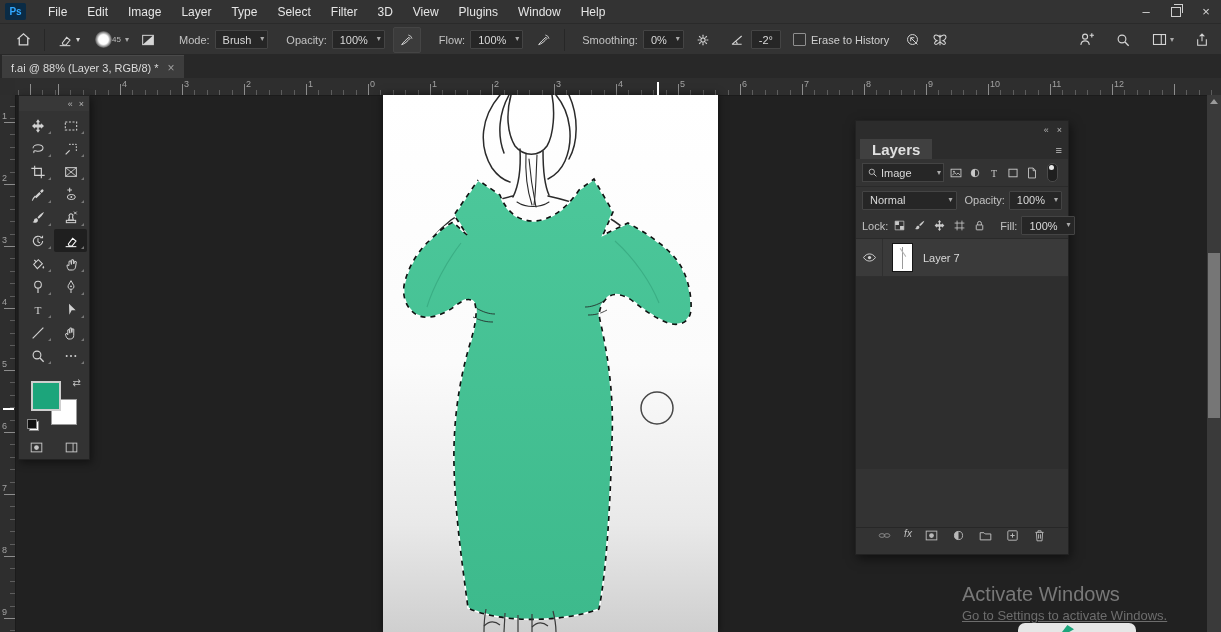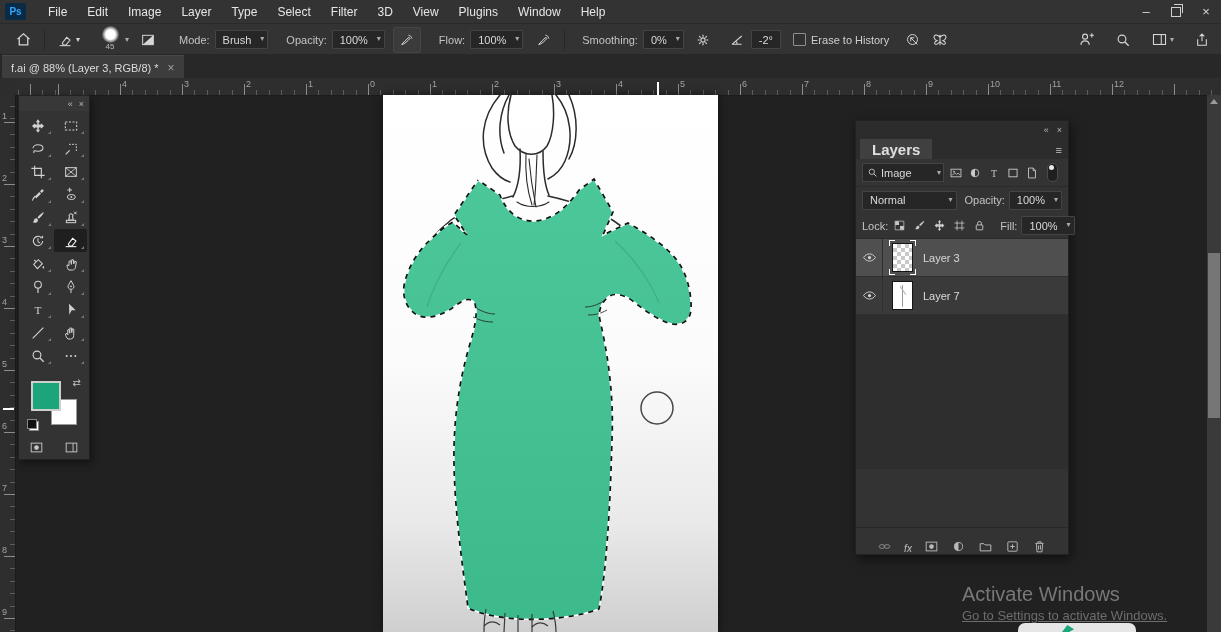--- a/index.html
+++ b/index.html
@@ -17,21 +17,21 @@
   
   .optionsbar{position:absolute;left:0;top:23px;width:1221px;height:31px;background:#333333;border-top:1px solid #2a2a2a;
     display:flex;align-items:center;font-size:11px;color:#cfcfcf;}
   .ob-sep{width:1px;height:22px;background:#272727;margin:0 7px;}
   .obtn{display:flex;align-items:center;justify-content:center;height:24px;padding:0 5px;color:#d6d6d6;}
   .obtn.boxed{border:1px solid #454545;border-radius:2px;background:#3b3b3b;}
   .dd{position:relative;display:flex;align-items:center;background:#262626;border:1px solid #444;border-radius:1px;height:17px;
       padding:0 16px 0 7px;color:#d9d9d9;margin-left:5px;}
   .dd .car{position:absolute;right:3px;top:3px;font-size:8px;color:#aaa;}
   .ob-label{margin-left:10px;color:#c3c3c3;padding-left:8px;}
-  .brush-preview{position:relative;width:30px;height:28px;margin-left:10px;display:flex;flex-direction:column;align-items:center;}
+  .brush-preview{position:relative;width:30px;height:28px;margin-left:10px;display:flex;flex-direction:row;align-items:center;}
   .bp-circle{width:17px;height:17px;border-radius:50%;background:radial-gradient(circle,#ffffff 0%,#fdfdfd 40%,rgba(255,255,255,0) 75%);}
   .bp-num{font-size:8px;color:#bbb;line-height:8px;}
   .cbx{width:11px;height:11px;border:1px solid #8f8f8f;border-radius:1px;background:#303030;margin-right:5px;}
   .ob-right{position:absolute;right:6px;top:0;height:31px;display:flex;align-items:center;gap:10px;}
   .ic{display:block;}
   
   .tabbar{position:absolute;left:0;top:54px;width:1221px;height:24px;background:#282828;}
   .doctab{position:absolute;left:2px;top:1px;height:23px;background:#3d3d3d;display:flex;align-items:center;padding:0 9px;
     border-top:1px solid #4a4a4a;font-size:11px;color:#dcdcdc;}
   .doctab .closex{margin-left:9px;color:#9f9f9f;font-size:12px;}
@@ -102,21 +102,21 @@
   .gblob{position:absolute;left:6px;top:5px;width:8px;height:19px;border-radius:3px;background:var(--dress-green,#4CC79A);}
   .sline1{position:absolute;left:9px;top:3px;width:1px;height:22px;background:#9a9a9a;}
   .sline2{position:absolute;left:5px;top:8px;width:10px;height:1px;background:#b5b5b5;transform:rotate(55deg);}
   .bk{position:absolute;width:5px;height:5px;}
   .bk.tl{left:-3px;top:-3px;border-left:1.5px solid #fff;border-top:1.5px solid #fff;}
   .bk.tr{right:-3px;top:-3px;border-right:1.5px solid #fff;border-top:1.5px solid #fff;}
   .bk.bl{left:-3px;bottom:-3px;border-left:1.5px solid #fff;border-bottom:1.5px solid #fff;}
   .bk.br{right:-3px;bottom:-3px;border-right:1.5px solid #fff;border-bottom:1.5px solid #fff;}
   .lname{color:#dadada;}
   .lp-bottom{position:absolute;left:0;bottom:0;width:100%;height:26px;background:#333333;border-top:1px solid #272727;
-    display:flex;align-items:flex-end;justify-content:center;gap:12px;color:#b9b9b9;}
+    display:flex;align-items:flex-start;justify-content:center;gap:12px;color:#b9b9b9;}
   
   .wm1{position:absolute;left:962px;top:583px;font-size:20px;color:#787878;}
   .wm2{position:absolute;left:962px;top:608px;font-size:13px;color:#6d6d6d;text-decoration:underline;}
   .bottom-frag{position:absolute;left:1018px;top:623px;width:118px;height:9px;background:#e6e6e6;border-radius:7px 7px 0 0;}
   .frag-glyph{position:absolute;left:44px;top:2px;width:12px;height:7px;background:var(--foreground-green,#1CA57B);clip-path:polygon(0 100%,45% 0,100% 60%,60% 100%);}
   .fx-text{font-size:10px;font-style:italic;color:#c0c0c0;}
 </style>
 </head>
 <body>
 
@@ -737,35 +737,20 @@
             <use href="#i-lock"></use>
           </svg>
       </div>
       <span style="margin-left:14px">Fill:</span>
       <div class="dd val-dd">
           <span>100%</span>
           <span class="car">▾</span>
         </div>
     </div>
     <div class="lp-list">
-        <div class="lrow sel">
-          <div class="eyebox">
-            <svg class="ic" width="15" height="15" viewBox="0 0 24 24">
-              <use href="#i-eye"></use>
-            </svg>
-          </div>
-          <div class="thumbwrap">
-            <div class="thumb checker"></div>
-            <div class="bk tl"></div>
-            <div class="bk tr"></div>
-            <div class="bk bl"></div>
-            <div class="bk br"></div>
-          </div>
-          <span class="lname">Layer 3</span>
-        </div>
         <div class="lrow">
           <div class="eyebox">
             <svg class="ic" width="15" height="15" viewBox="0 0 24 24">
               <use href="#i-eye"></use>
             </svg>
           </div>
           <div class="thumbwrap">
             <div class="thumb">
               <div class="sline1"></div>
               <div class="sline2"></div>

